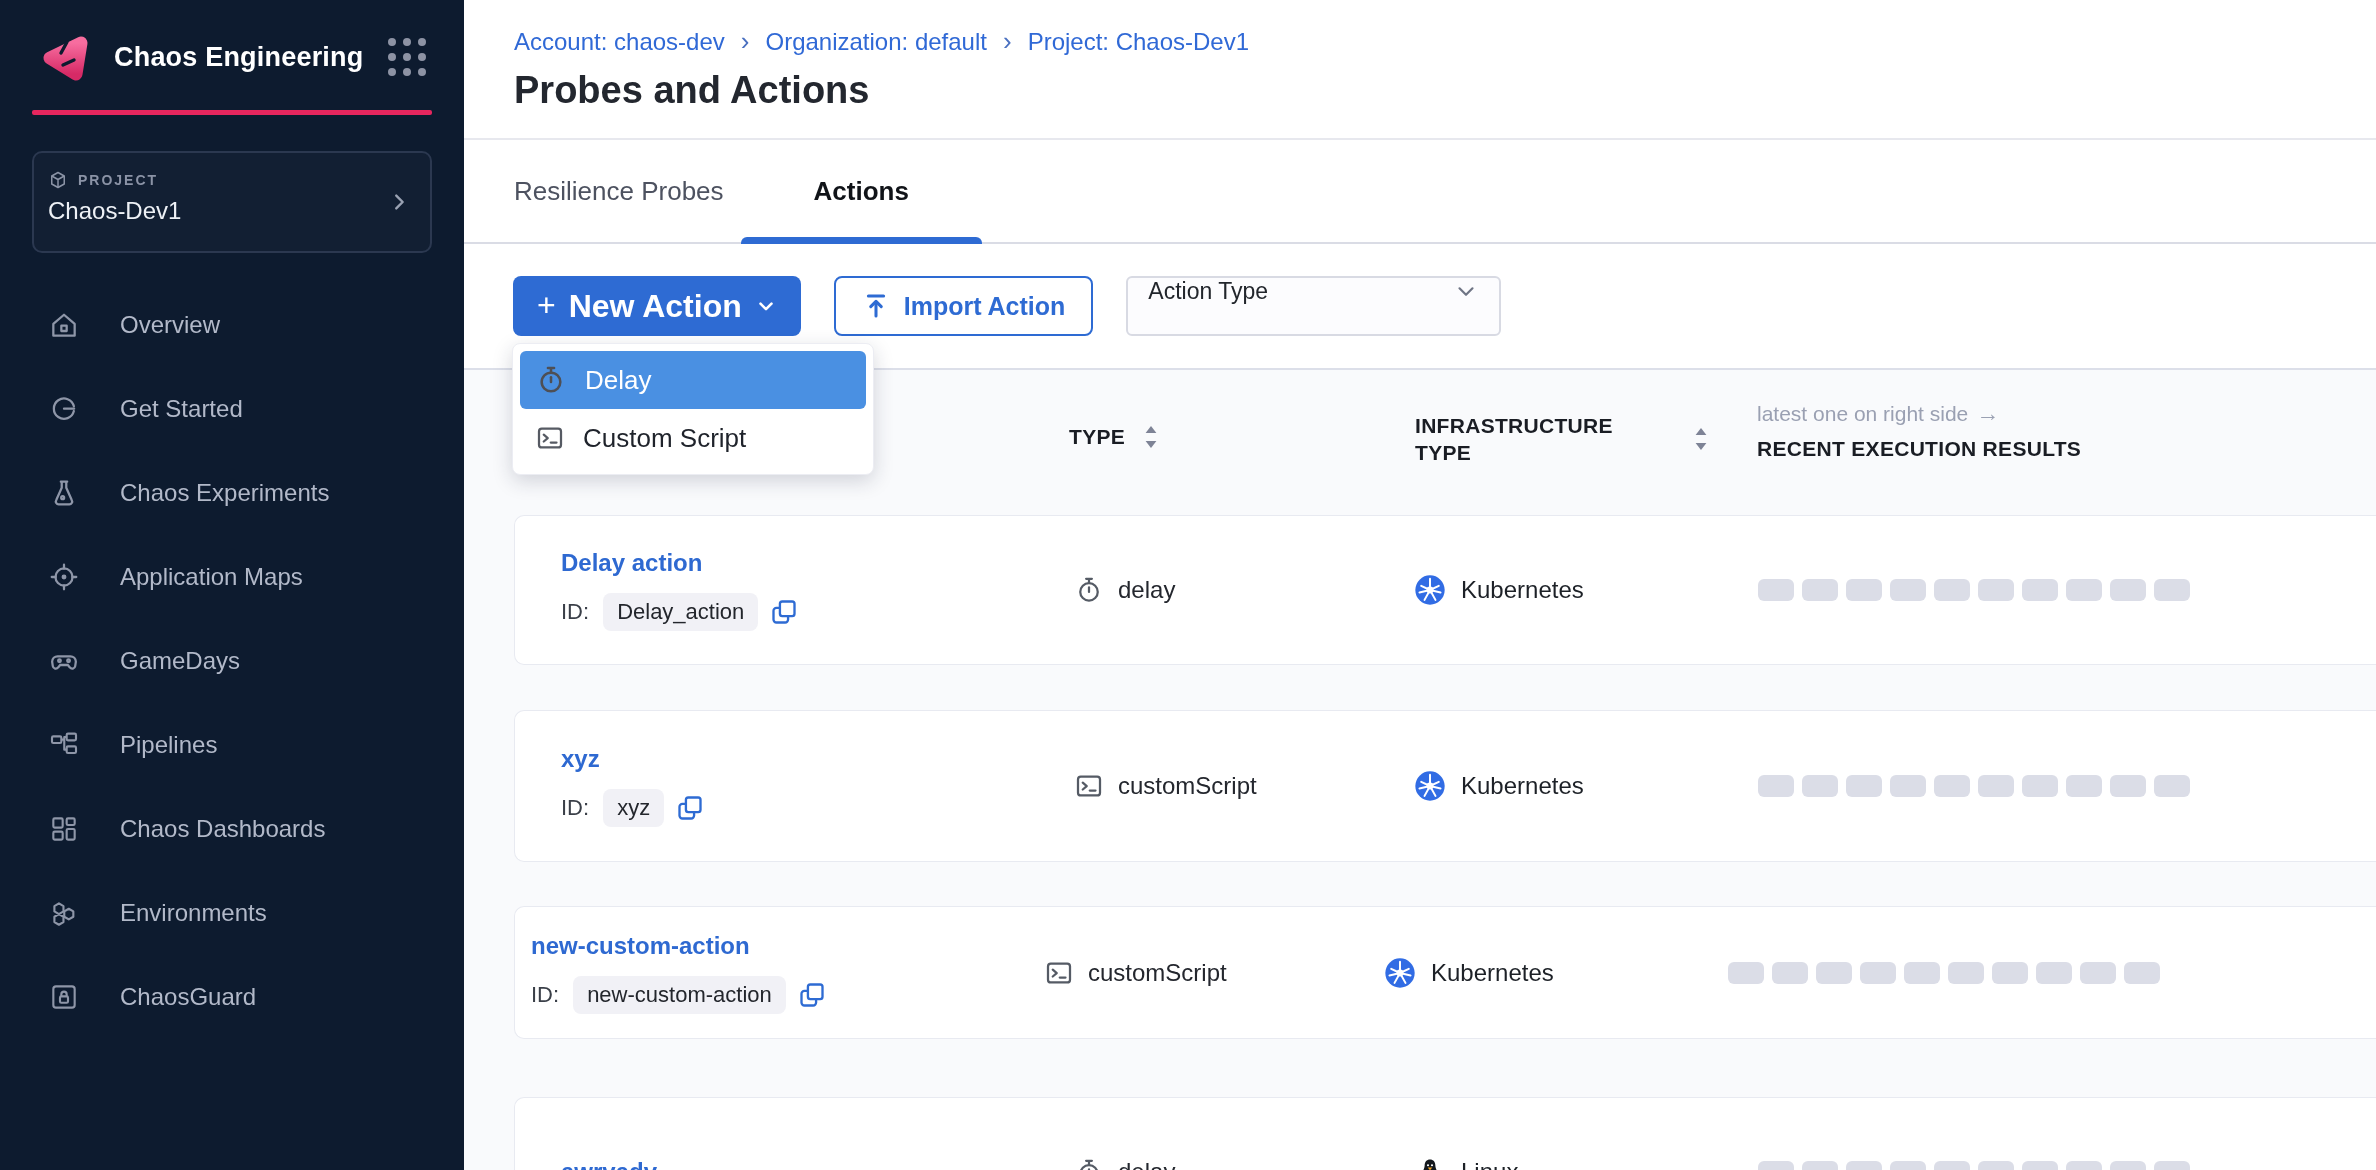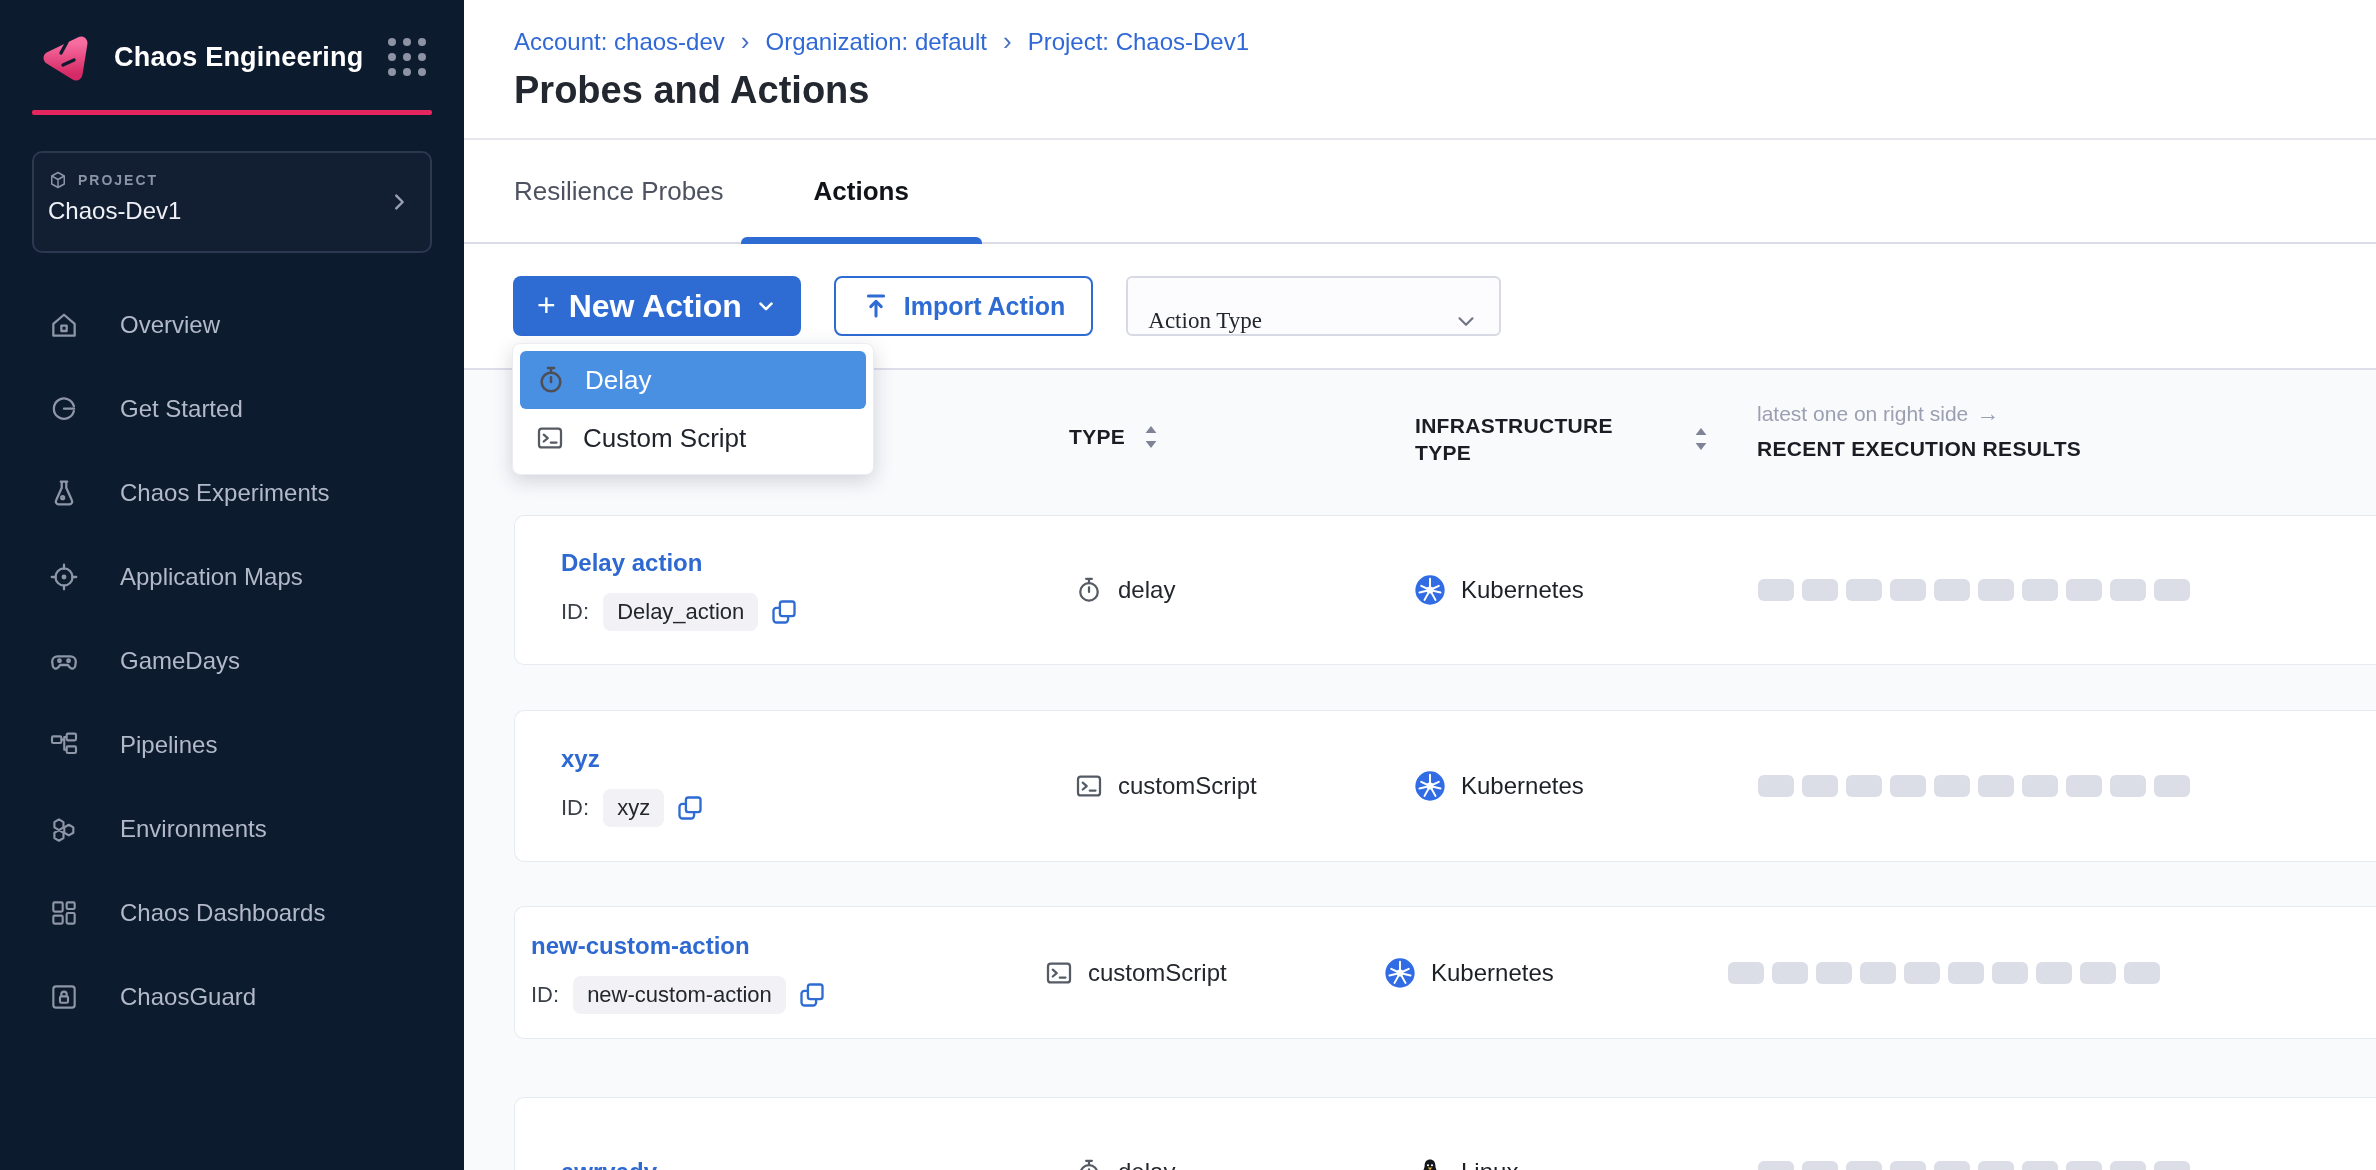--- a/index.html
+++ b/index.html
@@ -49,21 +49,21 @@
 
   .toolbar { position:absolute; top:244px; left:0; right:0; height:126px; background:#fff;
     border-bottom:2px solid #dcdfe9; display:flex; align-items:center; gap:33px; padding-left:49px; }
   .btn { height:60px; display:flex; align-items:center; border-radius:8px; cursor:pointer; }
   .btn-primary { background:#2e6bd3; color:#fff; padding:0 24px; gap:13px; }
   .btn-primary .plus { font-size:32px; font-weight:normal; line-height:1; margin-top:-3px; }
   .btn-primary .blabel { font-size:32px; font-weight:bold; }
   .btn-outline { background:#fff; border:2px solid #2e6bd3; color:#2e6bd3; padding:0 26px; gap:14px; }
   .btn-outline .blabel { font-size:25px; font-weight:bold; }
   .select { width:375px; height:60px; background:#fcfcfe; border:2px solid #d8dae3; border-radius:6px;
-    display:flex; align-items:flex-end; padding:0 20px; cursor:pointer;font-family:Liberation Serif, serif; }
+    display:flex; align-items:flex-start; padding:0 20px; cursor:pointer; }
   .select .slabel { font-size:23px; color:#22262c; }
   .select .schev { margin-left:auto; color:#6f7585; }
 
   .menu { position:absolute; left:48px; top:343px; width:362px; background:#fff; border-radius:8px;
     border:1px solid #ecedf3; box-shadow:0 6px 20px rgba(30,35,60,.18); padding:7px; z-index:40; }
   .menu-item { height:58px; border-radius:6px; display:flex; align-items:center; gap:18px;
     padding:0 15px; font-size:26px; color:#1f232b; cursor:pointer; }
   .menu-item .mico { color:#565a63; }
   .menu-item.hl { background:#4a90e2; color:#fff; }
   .menu-item.hl .mico { color:#4e4f55; }
@@ -186,34 +186,34 @@
     <div class="nav-item">
       <svg class="ico" viewBox="0 0 24 24" fill="none" stroke="currentColor" stroke-width="1.6" stroke-linejoin="round">
         <rect x="3" y="5.5" width="7" height="5" rx="1"></rect>
           <rect x="14" y="3.5" width="7" height="5" rx="1"></rect>
           <rect x="14" y="13" width="7" height="5" rx="1"></rect>
         <path d="M10 8h2.2v-2h1.8M12.2 8v7.5h1.8"></path>
       </svg>
       <span class="lbl">Pipelines</span>
     </div>
     <div class="nav-item">
-      <svg class="ico" viewBox="0 0 24 24" fill="none" stroke="currentColor" stroke-width="1.6" stroke-linejoin="round">
-        <path d="M8.2 4.8l3.4 2v4l-3.4 2-3.4-2v-4zM8.2 12.8l3.4 2v4l-3.4 2-3.4-2v-4z"></path>
-        <path d="M15.6 8.8l3.4 2v4l-3.4 2-3.4-2v-4z"></path>
-      </svg>
-      <span class="lbl">Environments</span>
-    </div>
-    <div class="nav-item">
       <svg class="ico" viewBox="0 0 24 24" fill="none" stroke="currentColor" stroke-width="1.6">
         <rect x="4" y="4" width="7" height="7" rx="1"></rect>
           <rect x="14" y="4" width="6" height="5" rx="1"></rect>
         <rect x="4" y="14" width="7" height="6" rx="1"></rect>
           <rect x="14" y="12" width="6" height="8" rx="1"></rect>
       </svg>
       <span class="lbl">Chaos Dashboards</span>
+    </div>
+    <div class="nav-item">
+      <svg class="ico" viewBox="0 0 24 24" fill="none" stroke="currentColor" stroke-width="1.6" stroke-linejoin="round">
+        <path d="M8.2 4.8l3.4 2v4l-3.4 2-3.4-2v-4zM8.2 12.8l3.4 2v4l-3.4 2-3.4-2v-4z"></path>
+        <path d="M15.6 8.8l3.4 2v4l-3.4 2-3.4-2v-4z"></path>
+      </svg>
+      <span class="lbl">Environments</span>
     </div>
     <div class="nav-item">
       <svg class="ico" viewBox="0 0 24 24" fill="none" stroke="currentColor" stroke-width="1.6" stroke-linejoin="round">
         <rect x="4" y="4" width="16" height="16" rx="2"></rect>
           <rect x="9" y="11.5" width="6" height="4.8" rx="1"></rect>
         <path d="M10 11.5V10a2 2 0 0 1 4 0v1.5"></path>
       </svg>
       <span class="lbl">ChaosGuard</span>
     </div>
   </nav>

